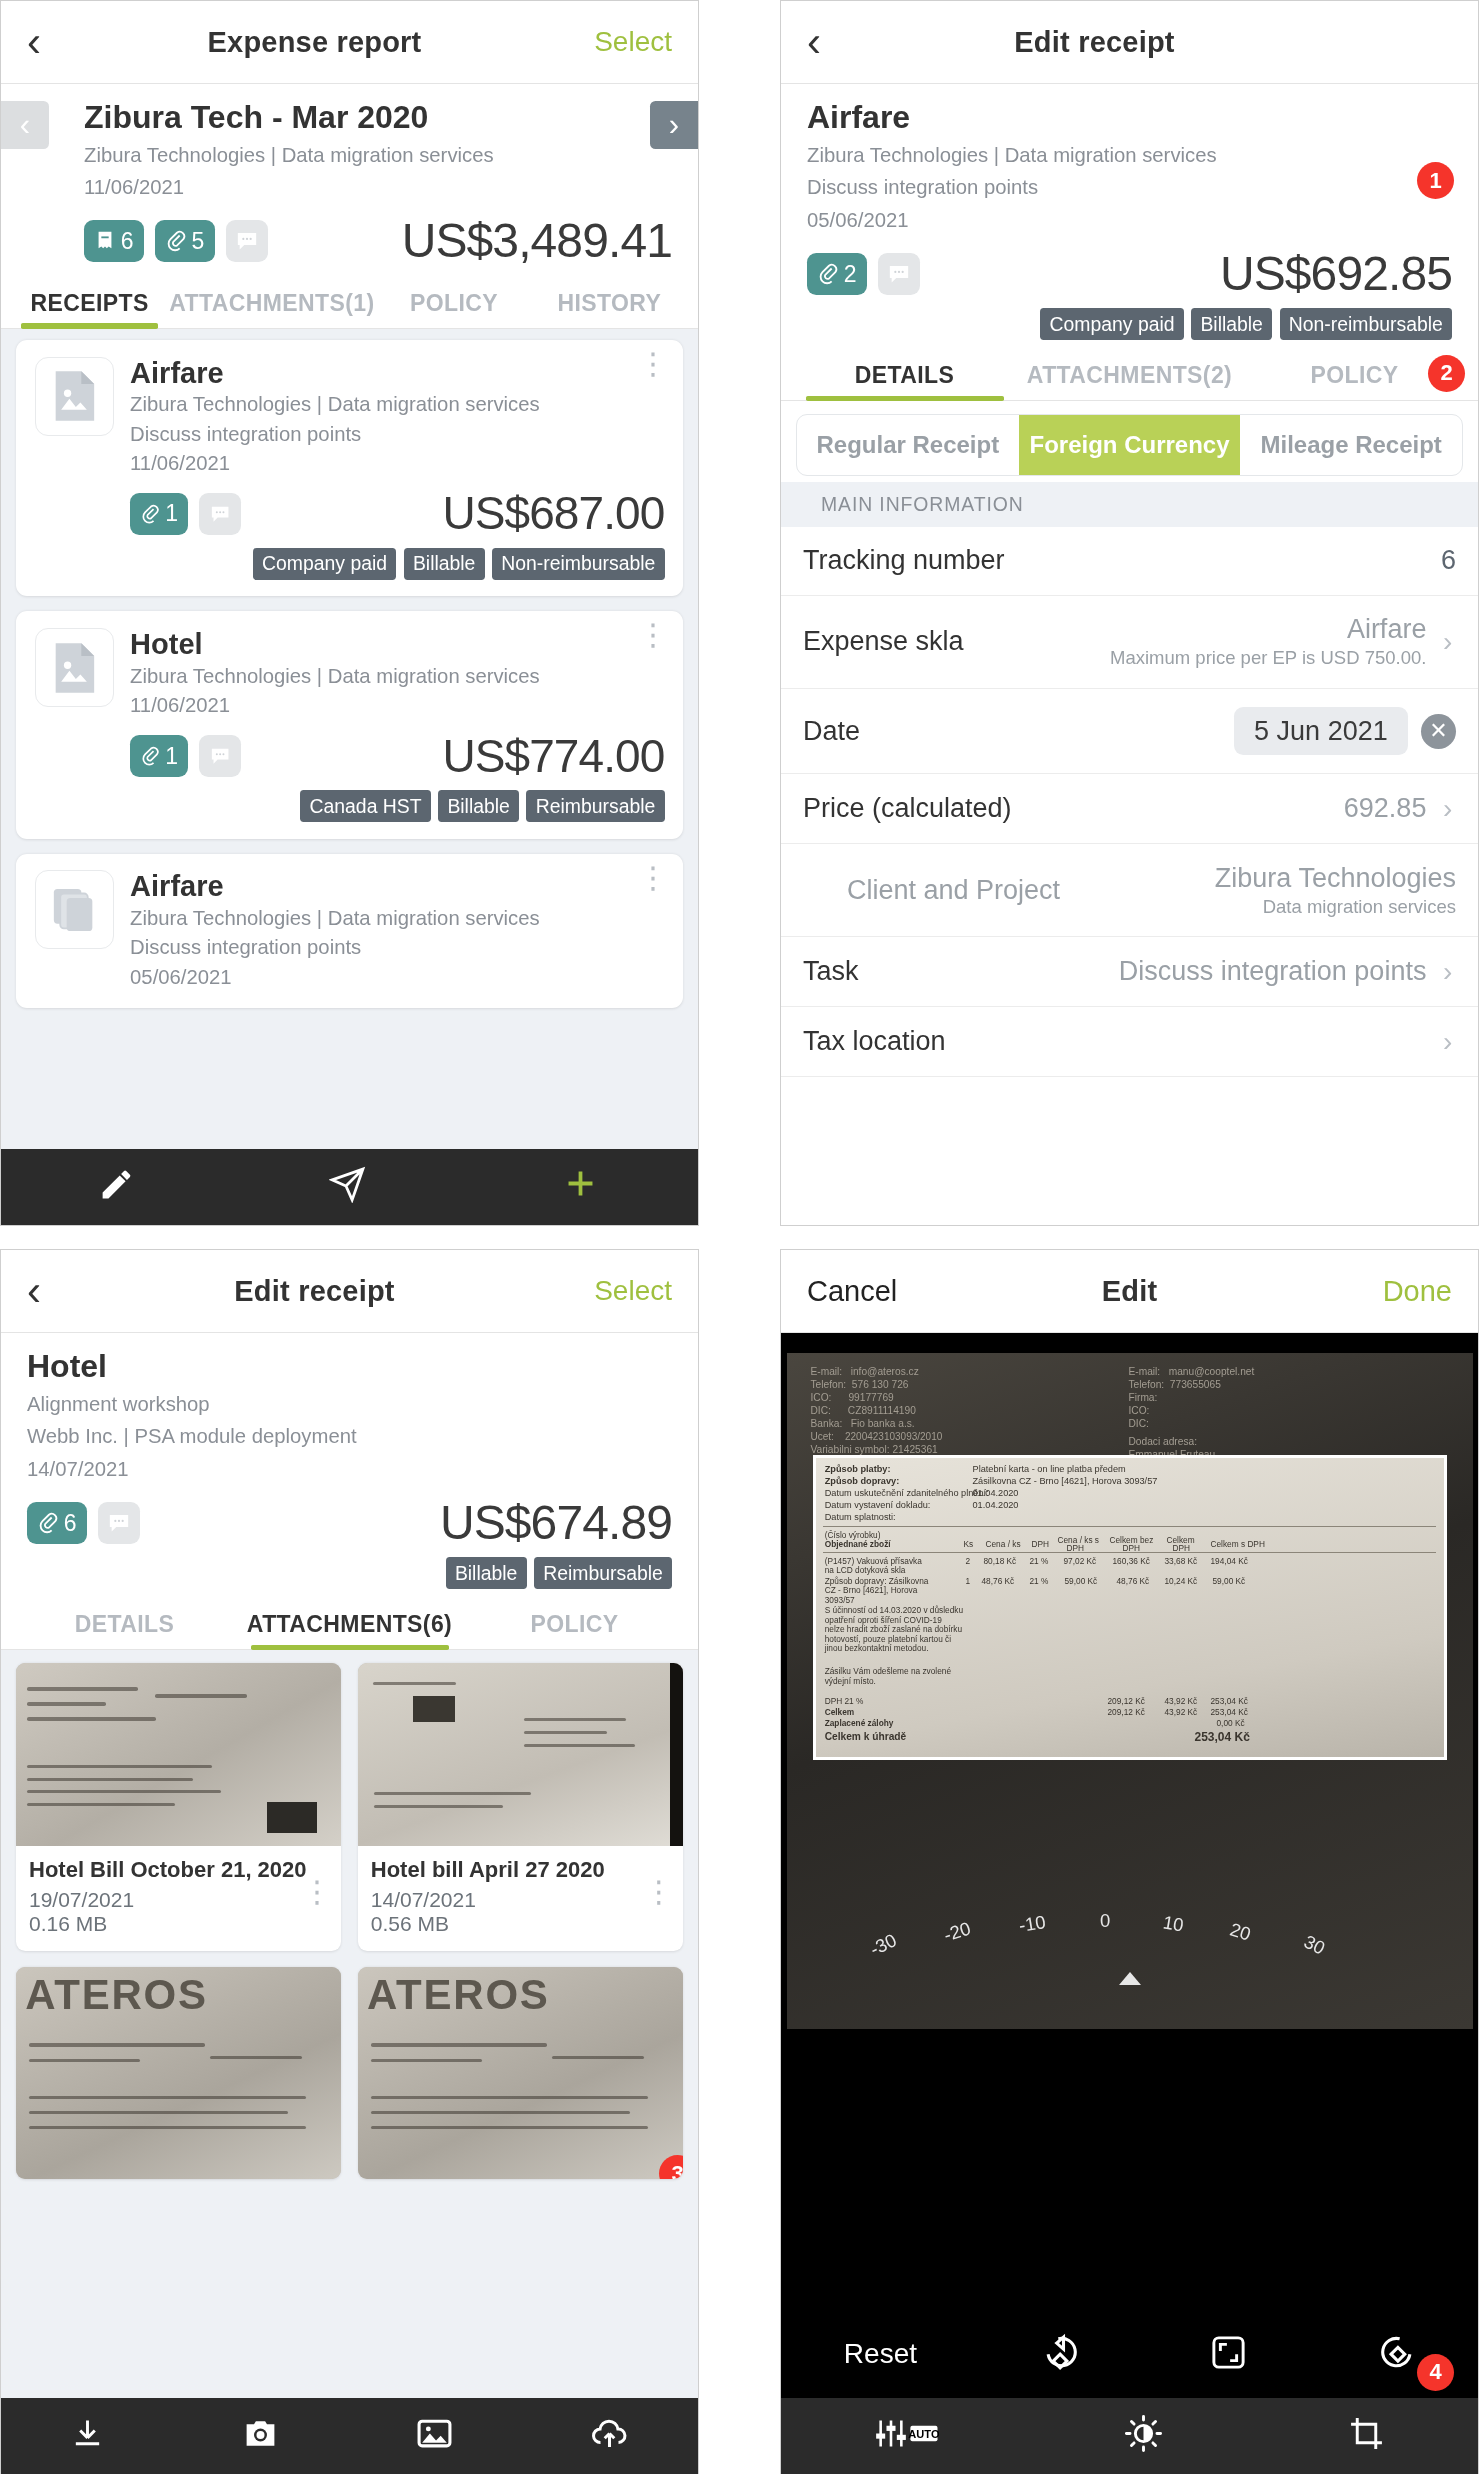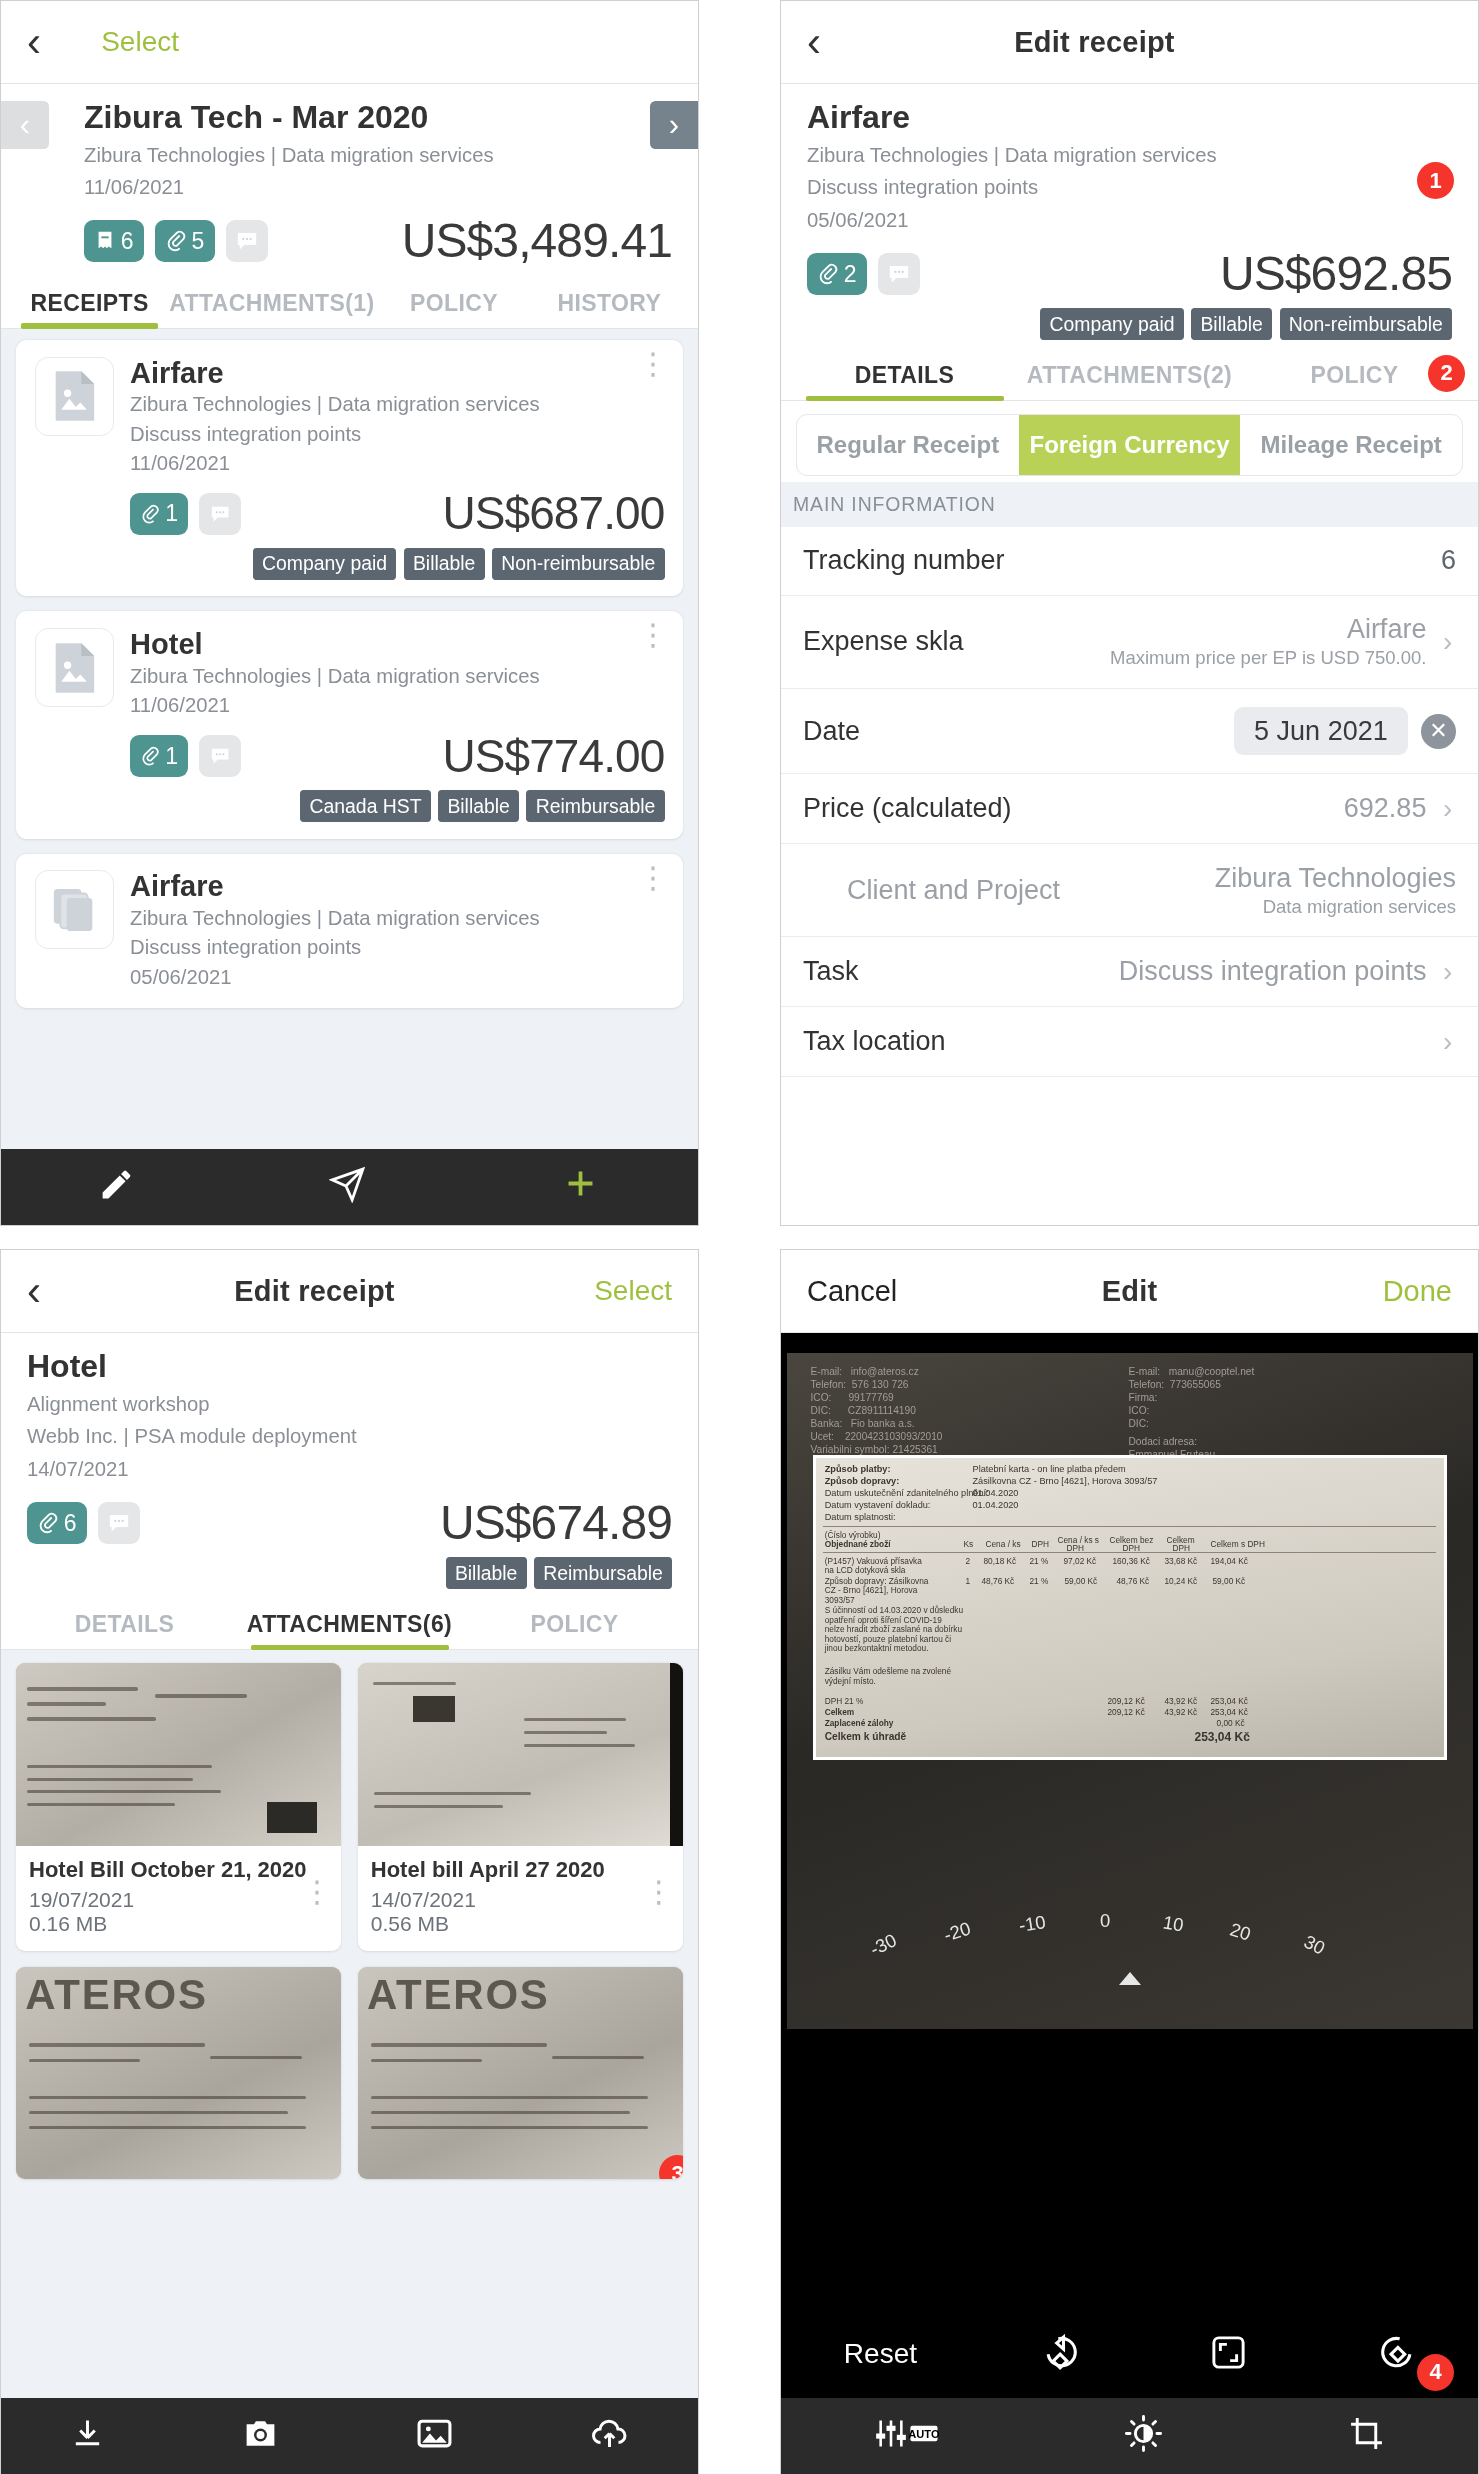--- a/index.html
+++ b/index.html
@@ -101,21 +101,21 @@
   .card-bottom { display: flex; align-items: flex-end; justify-content: space-between; margin-top: 9.2px;}
 
   
   .seg-wrap { padding: 13px 15px 5.5px 15px; }
   .segmented { display: flex; border: 1.8px solid #e4e7ea; border-radius: 11px; overflow: hidden;}
   .seg { flex: 1; text-align: center; padding: 15px 3.7px; font-size: 24px;
          color: #9aa0a6; font-weight: bold; line-height: 1.25;}
   .seg.active { background: #b9d157; color: #fff; }
 
   
-  .section-label { background: #eef1f5; padding: 11px 12px; font-size: 19.4px;
+  .section-label { background: #eef1f5; padding: 11px 40px; font-size: 19.4px;
                    color: #8a8f96; letter-spacing: 0.9px;}
   .drow { display: flex; align-items: center; justify-content: space-between;
           padding: 18.5px 22px; border-bottom: 0.9px solid #ececec; gap: 13px;}
   .drow .lbl { font-size: 27px; color: #333; white-space: nowrap;}
   .drow .lbl.dim { color: #9aa0a6; margin-left: 44px; }
   .drow .rgt { text-align: right; flex: 1; min-width: 0;}
   .drow .val { font-size: 27px; color: #5d6670;}
   .drow .val.dim { color: #9aa0a6;}
   .drow .hint { font-size: 18.5px; color: #9aa0a6; margin-top: 1.8px;}
   .chev { color: #b9bec4; font-size: 28px; font-weight: 300; width: 16.6px; text-align:center;}
@@ -167,20 +167,21 @@
   .rtext { position:absolute; color:#3a352e; font-family:"Liberation Sans",sans-serif;}
 </style>
 </head>
 <body>
 
 <div class="grid">
 
   <div class="panel p1">
     <div class="navbar">
       <div class="nav-back">‹</div>
+      <div class="nav-title">Expense report</div>
       <div class="nav-action">Select</div>
     </div>
 
     <div class="hdr">
       <div class="pager left">‹</div>
       <div class="pager right">›</div>
       <div style="padding-left:57px;">
         <div class="hdr-title">Zibura Tech - Mar 2020</div>
         <div class="hdr-sub">Zibura Technologies | Data migration services</div>
         <div class="hdr-sub">11/06/2021</div>

